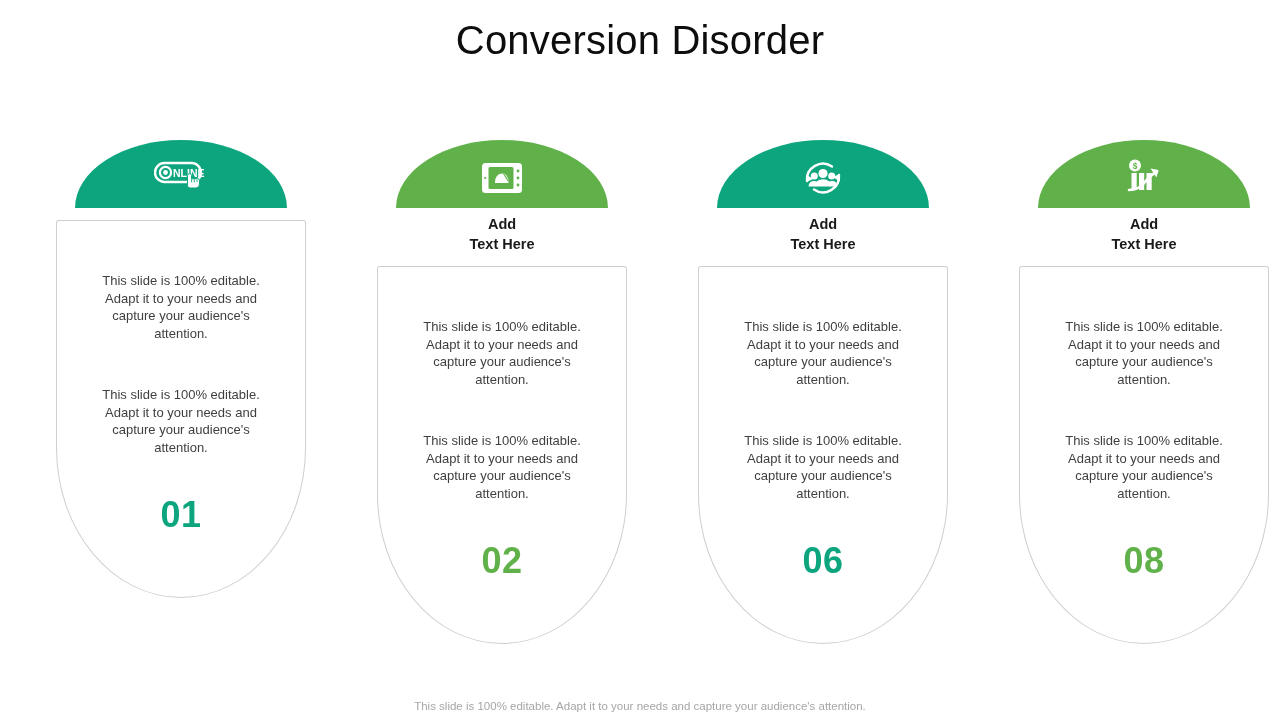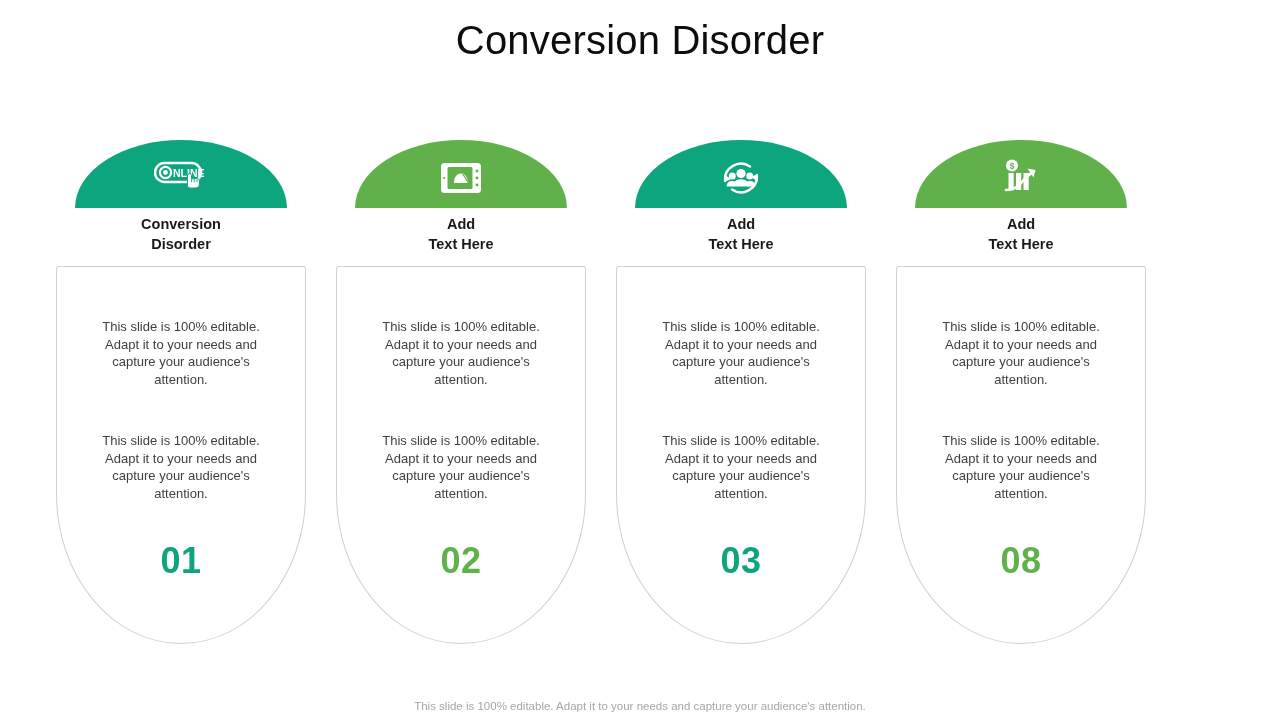--- a/index.html
+++ b/index.html
@@ -31,21 +31,21 @@
     color: #0d0d0d;
     letter-spacing: 0.2px;
     line-height: 1.2;
   }
 
   
   .columns {
     position: absolute;
     top: 140px;
     left: 56px;
-    width: 1090px;
+    width: 1213px;
     height: 510px;
     display: flex;
     justify-content: space-between;
   }
 
   .column {
     position: relative;
     width: 250px;
     height: 510px;
   }
@@ -151,22 +151,20 @@
           <svg width="54" height="34" viewBox="0 0 54 34">
             <rect x="1" y="2" width="46" height="19" rx="9.5" fill="none" stroke="#fff" stroke-width="2.4"></rect>
             <circle cx="11.5" cy="11.5" r="5.6" fill="none" stroke="#fff" stroke-width="2.2"></circle>
             <circle cx="11.5" cy="11.5" r="2.4" fill="#fff"></circle>
             <text x="19" y="16" font-family="Liberation Sans, sans-serif" font-size="10.5" font-weight="bold" fill="#fff">NLINE</text>
             <path d="M33.5 14.5 L33.5 24.5 Q33.5 27 36 27 L42 27 Q45.5 27 45.5 23 L45.5 19.5 Q45.5 17.8 43.8 17.8 L37.5 17.8 L37.5 14.5 Q37.5 12.6 35.5 12.6 Q33.5 12.6 33.5 14.5 Z" fill="#fff" stroke="#0DA57E" stroke-width="1"></path>
             <path d="M37.6 18.2 L37.6 21.2 M40.3 18.4 L40.3 21.2 M43 18.8 L43 21.2" stroke="#0DA57E" stroke-width="0.9"></path>
           </svg>
         </div>
       </div>
-      <div class="col-heading" style="color: rgb(26, 26, 26);">Conversion
-Disorder</div>
       <div class="card" style="border-color: rgb(207, 207, 207);">
         <div class="card-text first" style="color: rgb(63, 63, 63);">This slide is 100% editable. Adapt it to your needs and capture your audience's attention.</div>
         <div class="card-text second" style="color: rgb(63, 63, 63);">This slide is 100% editable. Adapt it to your needs and capture your audience's attention.</div>
         <div class="card-number" style="color: rgb(13, 165, 126);">01</div>
       </div>
     </div>
 
     <div class="column">
       <div class="dome-wrap">
         <div class="dome" style="background: rgb(96, 177, 74);"></div>
@@ -208,21 +206,21 @@
             <circle cx="31.7" cy="19" r="3.5" fill="#fff"></circle>
             <path d="M37.4 29.5 Q37.4 24 31.7 24 Q28.8 24 27.3 25.6 Q29.7 27.2 29.7 29.5 Z" fill="#fff"></path>
           </svg>
         </div>
       </div>
       <div class="col-heading" style="color: rgb(26, 26, 26);">Add
 Text Here</div>
       <div class="card" style="border-color: rgb(207, 207, 207);">
         <div class="card-text first" style="color: rgb(63, 63, 63);">This slide is 100% editable. Adapt it to your needs and capture your audience's attention.</div>
         <div class="card-text second" style="color: rgb(63, 63, 63);">This slide is 100% editable. Adapt it to your needs and capture your audience's attention.</div>
-        <div class="card-number" style="color: rgb(13, 165, 126);">03</div>
+        <div class="card-number" style="color: rgb(13, 165, 126);">06</div>
       </div>
     </div>
 
     <div class="column">
       <div class="dome-wrap">
         <div class="dome" style="background: rgb(96, 177, 74);"></div>
         <div class="dome-icon">
           <svg width="42" height="42" viewBox="0 0 42 42">
             <circle cx="12" cy="8.5" r="6" fill="#fff"></circle>
             <text x="12" y="12" text-anchor="middle" font-family="Liberation Sans, sans-serif" font-size="8.5" font-weight="bold" fill="#60B14A">$</text>

